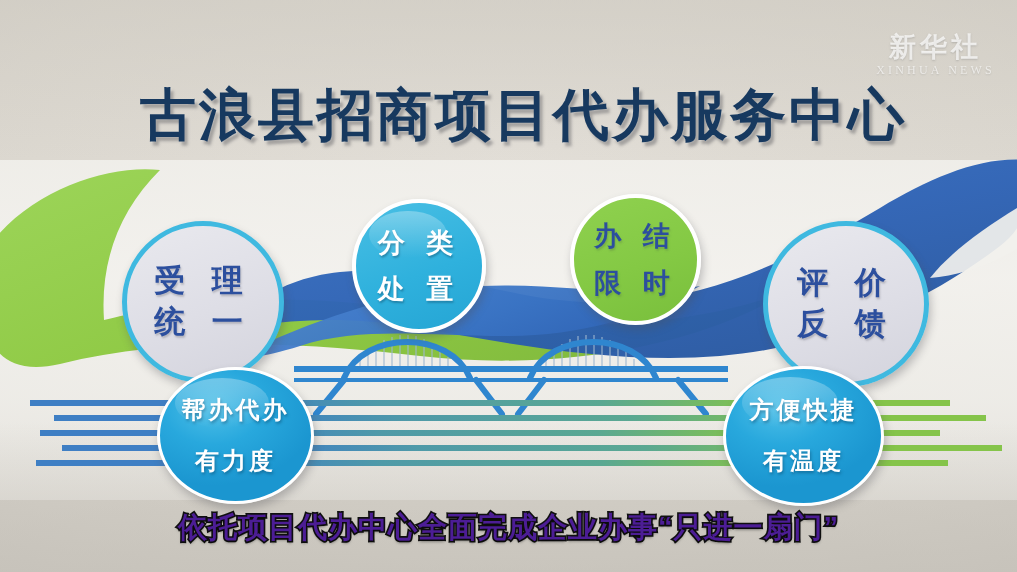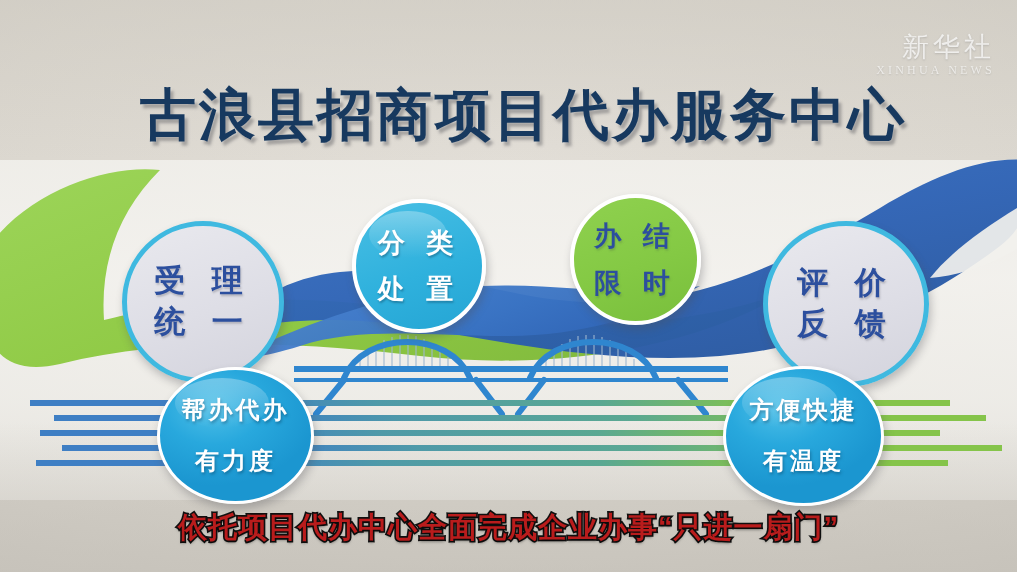--- a/index.html
+++ b/index.html
@@ -55,21 +55,21 @@
 
   
   .watermark {
     position: absolute;
     right: 22px; top: 33px;
     text-align: center;
     color: rgba(255,255,255,.72);
     text-shadow: 0 1px 2px rgba(120,120,120,.35);
     pointer-events: none;
   }
-  .wm-cn { font-size: 27px; font-weight: normal; letter-spacing: 4px; line-height: 1.05; text-align: right; }
+  .wm-cn { font-size: 27px; font-weight: bold; letter-spacing: 4px; line-height: 1.05; }
   .wm-en { font-size: 12px; letter-spacing: 3.2px; margin-top: 2px; opacity:.85;font-family:Liberation Serif, serif; }
 
   
   .waves { position: absolute; left: 0; top: 150px; width: 1017px; height: 230px; }
 
   
   .bridge { position: absolute; left: 286px; top: 326px; width: 450px; height: 105px; }
 
   
   .lines { position: absolute; left: 0; top: 392px; width: 1017px; height: 90px; }
@@ -136,21 +136,21 @@
   }
 
   
   .caption {
     position: absolute;
     left: 0; bottom: 24px;
     width: 1017px;
     text-align: center;
     font-size: 29px;
     font-weight: bold;
-    color: #b91c1c;
+    color: #4c1d95;
     letter-spacing: 1px;
     white-space: nowrap;
     -webkit-text-stroke: 3.2px #111;
     paint-order: stroke fill;
     text-shadow: 0 2px 3px rgba(0,0,0,.5);
   }
 </style>
 </head>
 <body>
 

